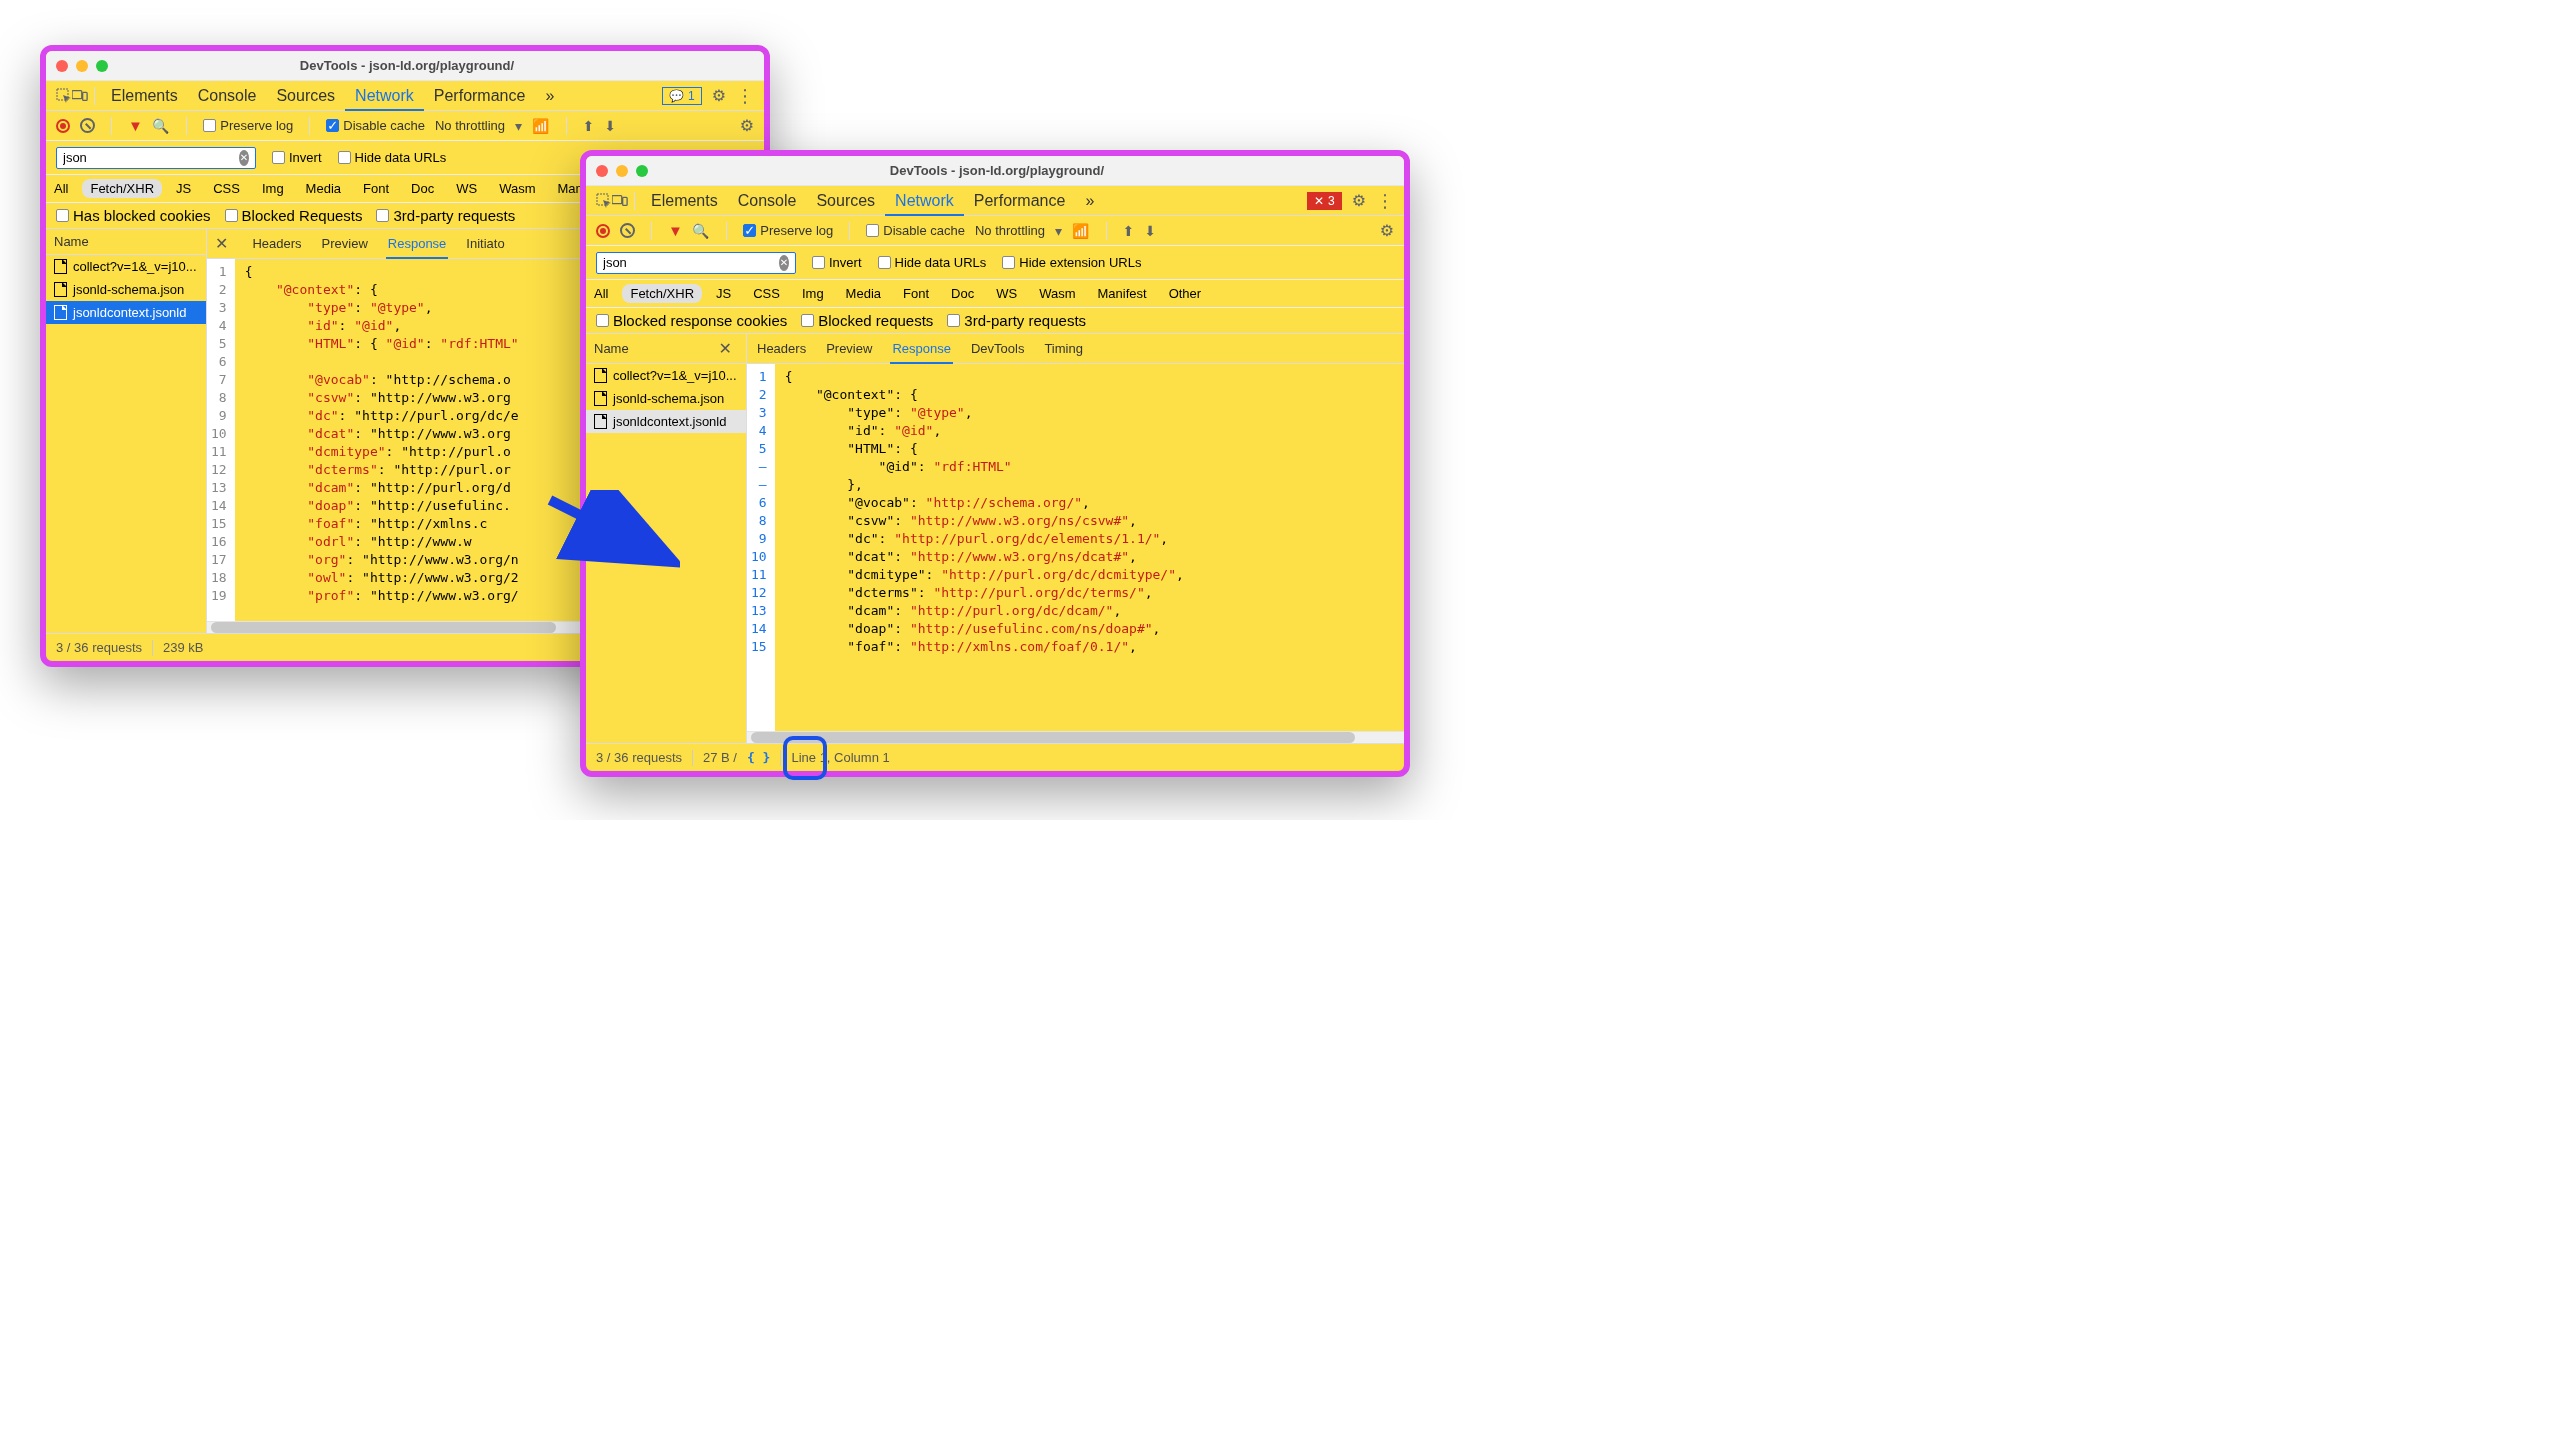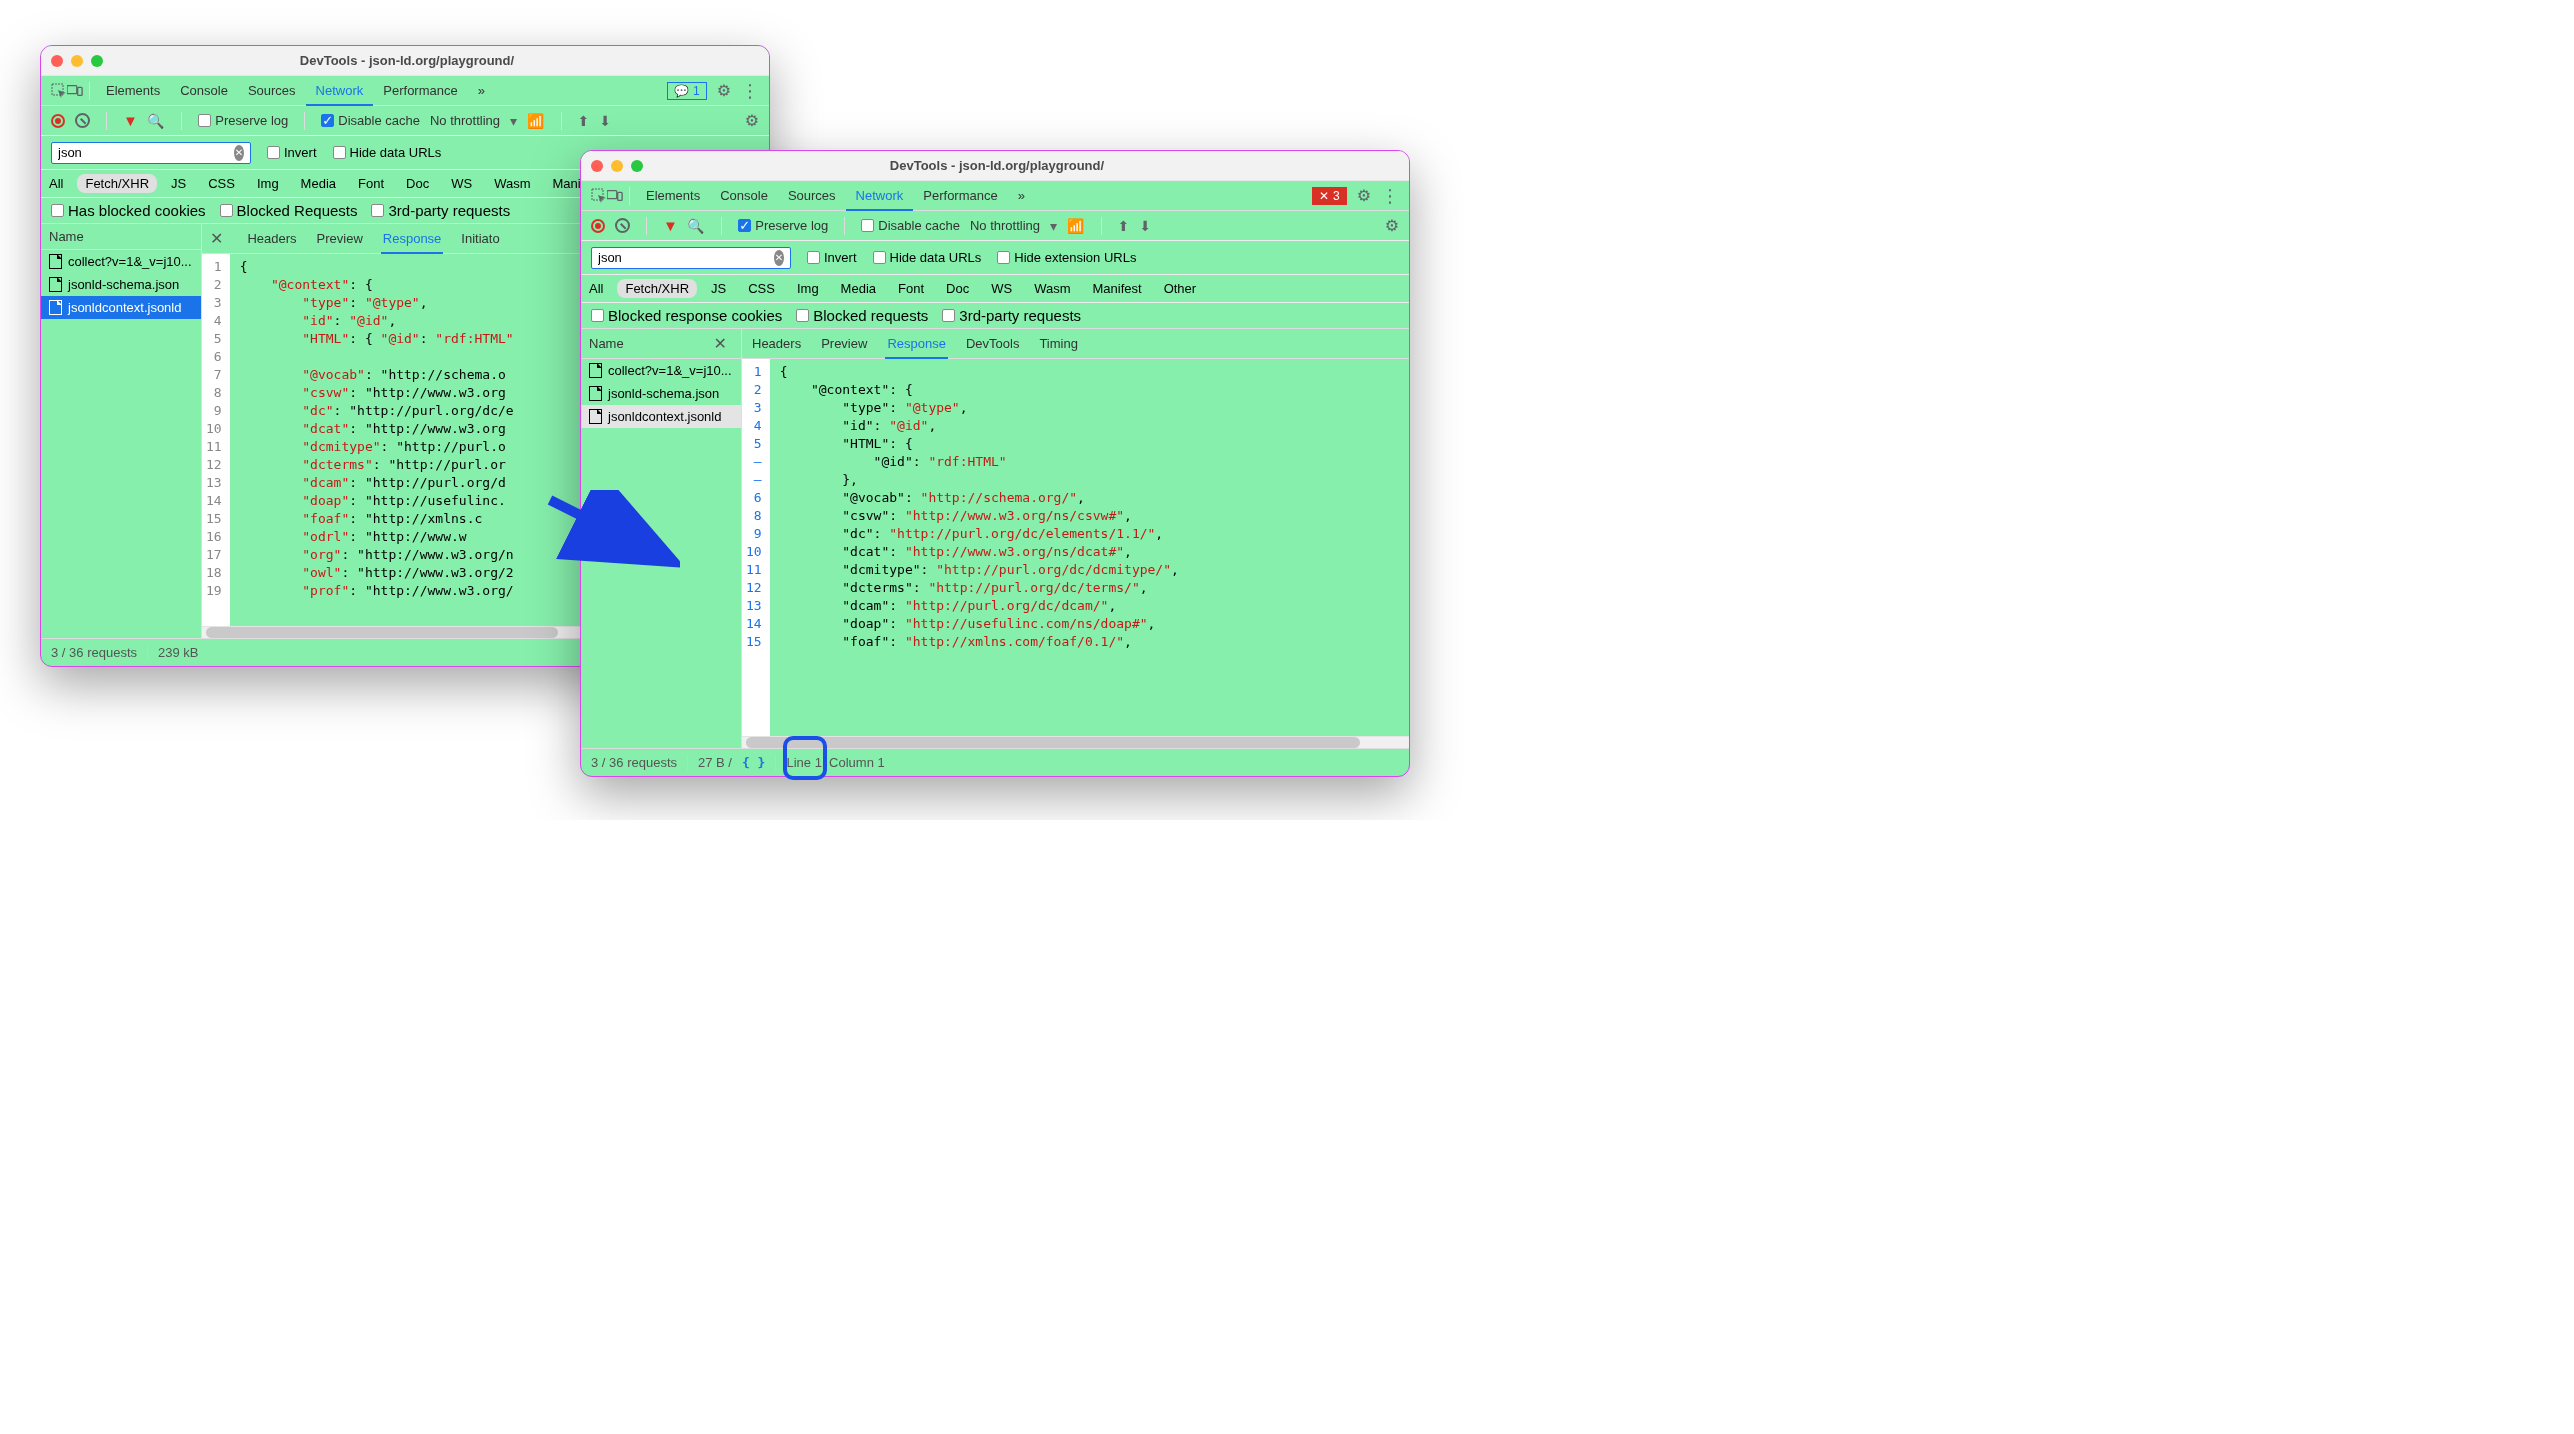--- a/index.html
+++ b/index.html
@@ -6,41 +6,41 @@
 body {
   font-family: -apple-system, ".SFNSText-Regular", "SF Pro Text", "Helvetica Neue", Arial, sans-serif;
   font-size: 13px;
   background: #fff;
   width: 1480px;
   height: 820px;
   position: relative;
 }
 .window {
   position: absolute;
-  background: #86efac;
-  border: 1px solid #d946ef;
+  background: #fde047;
+  border: 6px solid #d946ef;
   border-radius: 12px;
   box-shadow: 0 18px 50px rgba(0,0,0,0.35);
   display: flex;
   flex-direction: column;
   overflow: hidden;
 }
 .win-left { left: 40px; top: 45px; width: 730px; height: 622px; }
 .win-right { left: 580px; top: 150px; width: 830px; height: 627px; }
 
 
 .titlebar { display:flex; align-items:center; height:30px; padding:0 10px; border-bottom:1px solid #e6e6e6; background:#f2f2f2; }
 .traffic { display:flex; gap:8px; margin-right:12px; }
 .dot { width:12px; height:12px; border-radius:50%; }
 .dot.red{background:#fe5f57;} .dot.yellow{background:#febc2e;} .dot.green{background:#28c840;}
 .title-text { flex:1; text-align:center; color:#4a4a4a; font-size:13px; font-weight:600; padding-right:60px; }
 
 
 .tabstrip { display:flex; align-items:center; height:30px; padding:0 10px; border-bottom:1px solid #ddd; }
-.tabstrip .tab { padding:0 10px; color:#333; cursor:pointer; height:30px; line-height:30px; font-size:13px;}
+.tabstrip .tab { padding:0 10px; color:#333; cursor:pointer; height:30px; line-height:30px; font-size:16px;}
 .tabstrip .tab.active { color:#1a73e8; border-bottom:2px solid #1a73e8; }
 .tabstrip .rbox { display:flex; align-items:center; gap:10px; margin-left:auto; }
 .devicon { width:16px; height:16px; color:#5f6368; display:inline-flex; align-items:center; justify-content:center;}
 .divider { width:1px; height:18px; background:#ddd; margin:0 6px; }
 
 
 .toolbar { display:flex; align-items:center; height:30px; padding:0 10px; gap:10px; border-bottom:1px solid #eee; font-size:13px; color:#333; }
 .cb { width:13px; height:13px; border:1px solid #888; border-radius:2px; display:inline-flex; align-items:center; justify-content:center; background:#fff; }
 .cb.checked { background:#1a73e8; border-color:#1a73e8; color:#fff; }
 .cbwrap { display:flex; align-items:center; gap:4px; }

